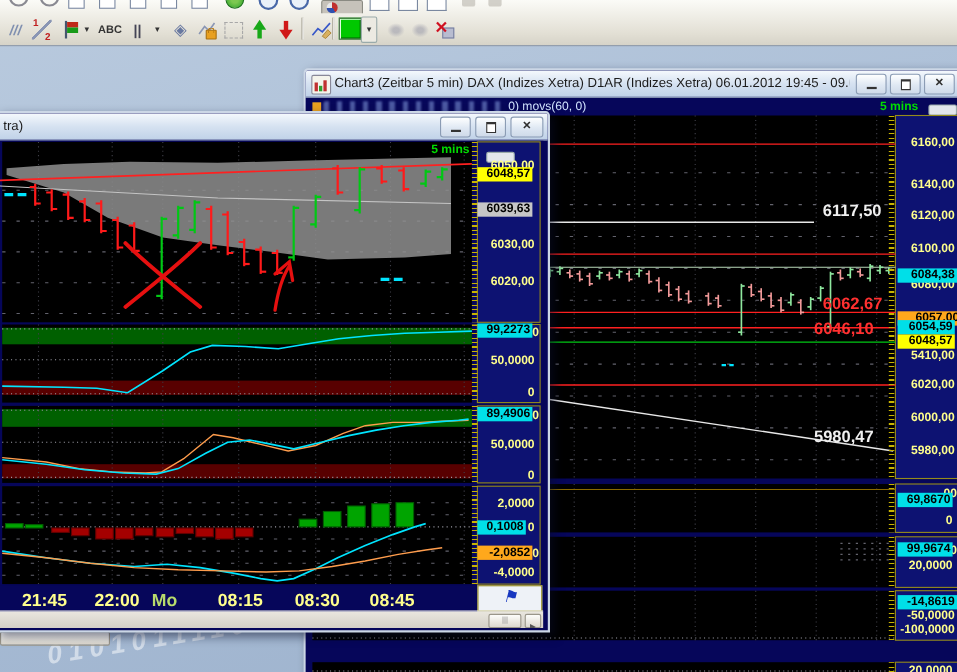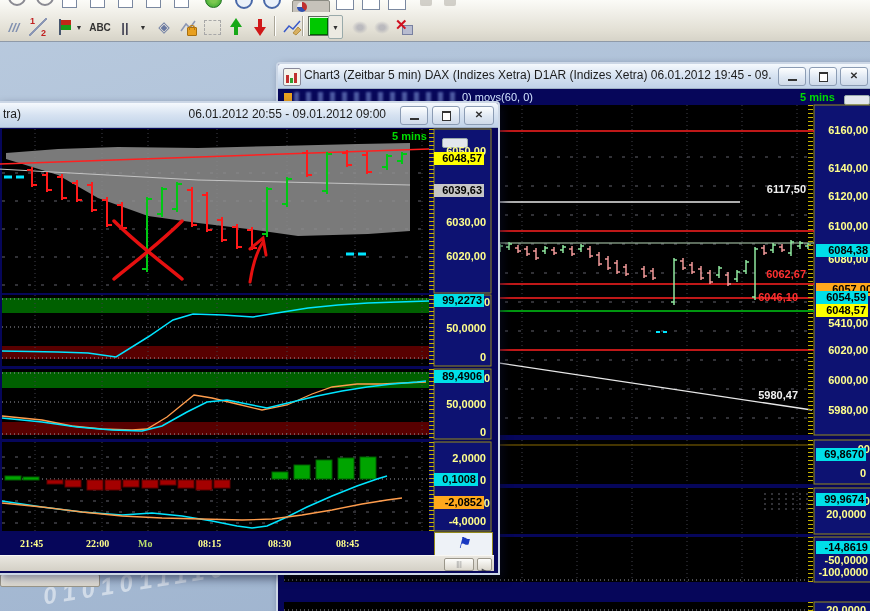--- a/index.html
+++ b/index.html
@@ -28,22 +28,22 @@
     font-size:10px;line-height:15px;font-weight:bold;}
   .glyph-min{position:absolute;left:50%;bottom:4px;width:9px;height:2px;margin-left:-4px;background:#333;}
   .glyph-rest{position:absolute;left:50%;top:4px;width:7px;height:7px;margin-left:-4px;border:1px solid #333;border-top:2px solid #333;background:#fff;}
   
   .axlbl{position:absolute;font-size:11px;font-weight:bold;color:#ffff8c;text-align:right;white-space:nowrap;}
   .tag{position:absolute;height:13px;line-height:13px;font-size:11px;font-weight:bold;color:#000;
     text-align:right;padding:0 2px;white-space:nowrap;}
   .tag-y{background:#ffff00;} .tag-c{background:#00dfe8;} .tag-o{background:#ffa81c;} .tag-g{background:#c6c6c6;}
   .mins{position:absolute;font-size:11px;font-weight:bold;color:#00dd00;}
   .comb{position:absolute;width:5px;background:repeating-linear-gradient(to bottom,#c8b400 0 1px,transparent 1px 4px);}
-  .chartlbl{position:absolute;font-size:11px;font-weight:bold;white-space:nowrap;text-align:right;}
-  .timelbl{position:absolute;top:0;font-size:10px;font-weight:bold;color:#ffff8c;font-family:Liberation Serif, serif;}
+  .chartlbl{position:absolute;font-size:15px;font-weight:bold;white-space:nowrap;}
+  .timelbl{position:absolute;top:0;font-size:16px;font-weight:bold;color:#ffff8c;}
   .scrollstrip{position:absolute;background:linear-gradient(#e9e6df,#d2cec4);border-top:1px solid #f8f7f3;}
   .thumb{position:absolute;background:linear-gradient(#fdfdfb,#dcd8ce);border:1px solid #9a968a;border-radius:2px;}
   .wm{position:absolute;font-size:24px;font-weight:bold;font-style:italic;letter-spacing:6px;
     color:rgba(255,255,255,.5);transform:rotate(-9deg);}
 </style>
 </head>
 <body>
 
 <div id="screen">
 
@@ -380,21 +380,20 @@
       <div class="tag tag-c" style="left:538px;top:452px;width:50px;">-14,8619</div>
       <div class="axlbl" style="left:540px;top:465px;width:50px;">-50,0000</div>
       <div class="axlbl" style="left:536px;top:477px;width:54px;">-100,0000</div>
       <div class="axlbl" style="left:540px;top:515px;width:48px;">20,0000</div>
     </div>
   </div>
 
   <div class="win" style="left:-4px;top:101px;width:500px;height:470px;">
     <div class="titlebar">
       <div class="title-txt" style="left:5px;">tra)</div>
-      <div class="title-txt" style="left:150px;width:238px;text-align:right;">06.01.2012 20:55 - 09.01.2012 09:00</div>
       <div class="tbtn" style="left:402px;width:26px;">
           <div class="glyph-min"></div>
         </div>
       <div class="tbtn" style="left:434px;width:26px;">
           <div class="glyph-rest"></div>
         </div>
       <div class="tbtn" style="left:466px;width:28px;"><span>✕</span></div>
     </div>
 
     <div style="position:absolute;left:0;top:25px;width:496px;height:443px;background:#06065a;overflow:hidden;">

